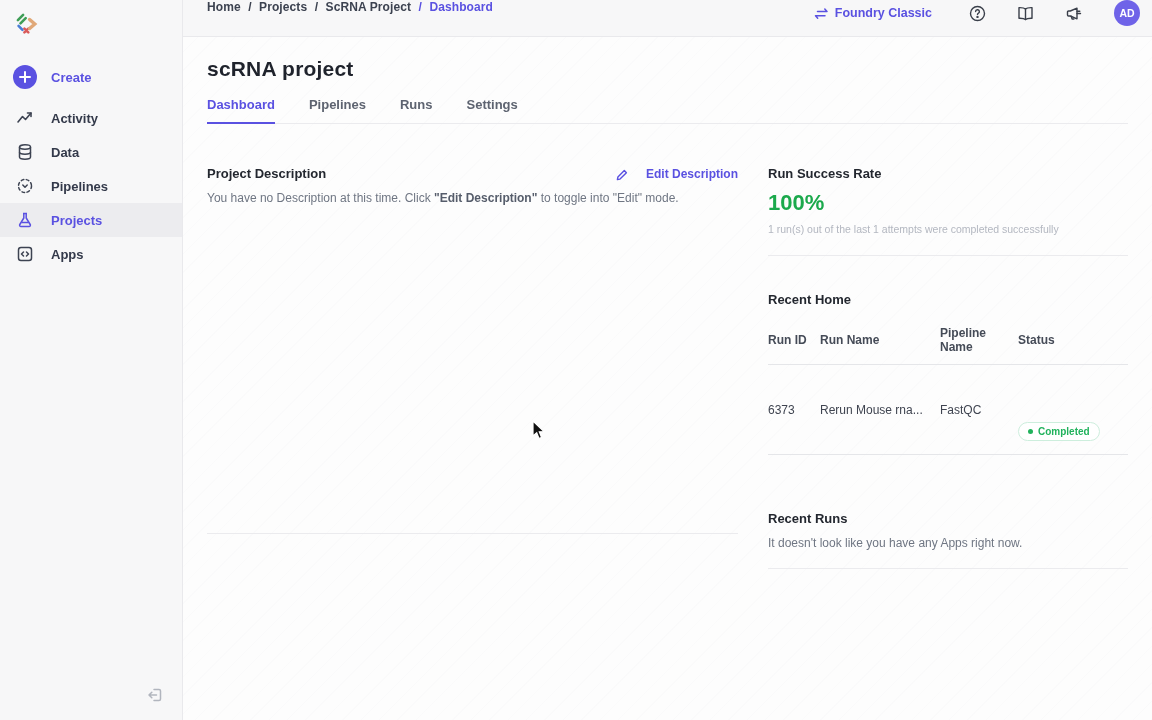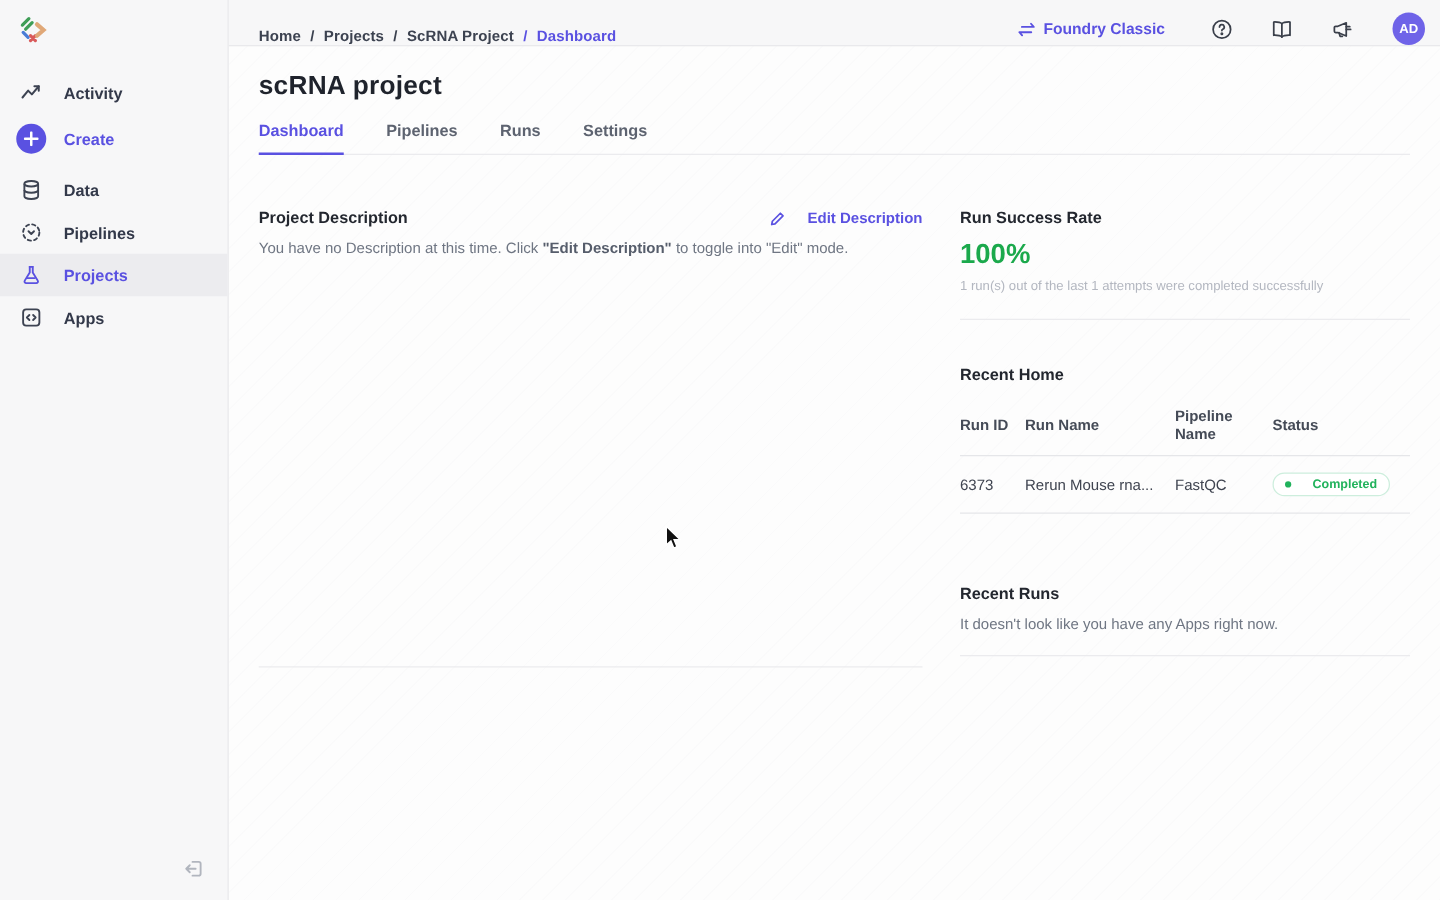--- a/index.html
+++ b/index.html
@@ -24,21 +24,21 @@
   .nav-item .icn { width:24px; height:24px; display:flex; align-items:center; justify-content:center; }
   .create-circle {
     width:24px; height:24px; border-radius:50%; background:#5a51e1; color:#fff;
     display:flex; align-items:center; justify-content:center;
   }
   .collapse-btn { position:absolute; right:18px; bottom:16px; cursor:pointer; opacity:.75; }
   
   .main { flex:1; display:flex; flex-direction:column; }
   .topbar {
     height:37px; background:#f7f7f8; border-bottom:1px solid #e9e9ec;
-    display:flex; align-items:flex-end; justify-content:space-between; padding:0 12px 0 24px;
+    display:flex; align-items:flex-start; justify-content:space-between; padding:0 12px 0 24px;
   }
   .breadcrumb { font-size:12px; font-weight:700; color:#3c4250; letter-spacing:.1px; }
   .breadcrumb .sep { color:#3c4250; margin:0 4px; }
   .breadcrumb .active, .breadcrumb .sep.active { color:#5a51e1; }
   .breadcrumb .crumb { cursor:pointer; }
   .topbar-right { display:flex; align-items:center; gap:31px; }
   .workspace-switch { display:flex; align-items:center; gap:6px; color:#5a51e1;
     font-size:12.5px; font-weight:700; cursor:pointer; margin-right:6px; }
   .tb-icon { display:flex; align-items:center; cursor:pointer; }
   .avatar {
@@ -72,23 +72,23 @@
     padding:6px 6px 10px 0; border-bottom:1px solid #e5e6e9; vertical-align:middle;
   }
   table.runs td {
     font-size:12px; color:#3f4450; padding:13px 6px 13px 0;
     border-bottom:1px solid #e5e6e9; white-space:nowrap;
   }
   th.c-runid, td.c-runid { width:52px; }
   th.c-runname, td.c-runname { width:120px; }
   th.c-pipeline, td.c-pipeline { width:78px; }
   .status-badge {
-    display:inline-flex; align-items:center; gap:17px; border:1px solid #cdeedd;
+    display:inline-flex; align-items:center; gap:5px; border:1px solid #cdeedd;
     border-radius:10px; padding:3px 9px; background:#fff;
-    font-size:10px; font-weight:700; color:#21b25c;
+    font-size:10px; font-weight:700; color:#21b25c;margin-top:44px;
   }
   .status-dot { width:5px; height:5px; border-radius:50%; background:#21b25c; }
   .r-sec3 { padding-top:56px; padding-bottom:18px; border-bottom:1px solid #ebebee; }
   .apps-empty { margin-top:10px; font-size:12px; color:#6f7683; }
   .cursor { position:absolute; left:531px; top:420px; pointer-events:none; z-index:50; }
   svg { display:block; }
 </style>
 </head>
 <body>
 
@@ -98,37 +98,37 @@
       <svg width="26" height="26" viewBox="0 0 20 20" fill="none" stroke-linecap="round" stroke-width="2">
         <path d="M3,7 L7,3 M5,9.5 L9,5.5" stroke="#3f9e57"></path>
         <path d="M3.5,11.5 L6.5,14.5" stroke="#4a7dd6"></path>
         <path d="M8,16.5 L11,13.5 M11,16.5 L8,13.5" stroke="#d95a5a"></path>
         <path d="M12,6.5 L16,10 L12,13.5" stroke="#e0a878" stroke-width="2.6"></path>
       </svg>
     </span>
   </div>
 
   <div class="nav">
-    <div class="nav-item">
-      <span class="icn">
-        <svg width="18" height="18" viewBox="0 0 18 18" fill="none" stroke="#3d4352" stroke-width="1.6" stroke-linecap="round" stroke-linejoin="round">
-          <path d="M2 13 L6.5 7.5 L9.5 10.5 L15 4"></path>
-            <path d="M11.5 4 H15 V7.5"></path>
-        </svg>
-      </span>
-      <span>Activity</span>
-    </div>
-
     <div class="nav-item create">
       <span class="icn create-circle">
         <svg width="12" height="12" viewBox="0 0 12 12">
             <path d="M6 1v10M1 6h10" stroke="#fff" stroke-width="2" stroke-linecap="round"></path>
           </svg>
       </span>
       <span>Create</span>
+    </div>
+
+    <div class="nav-item">
+      <span class="icn">
+        <svg width="18" height="18" viewBox="0 0 18 18" fill="none" stroke="#3d4352" stroke-width="1.6" stroke-linecap="round" stroke-linejoin="round">
+          <path d="M2 13 L6.5 7.5 L9.5 10.5 L15 4"></path>
+            <path d="M11.5 4 H15 V7.5"></path>
+        </svg>
+      </span>
+      <span>Activity</span>
     </div>
 
     <div class="nav-item">
       <span class="icn">
         <svg width="18" height="18" viewBox="0 0 18 18" fill="none" stroke="#3d4352" stroke-width="1.5">
           <ellipse cx="9" cy="4" rx="5.5" ry="2.2"></ellipse>
           <path d="M3.5 4 V14 c0 1.2 2.5 2.2 5.5 2.2 s5.5 -1 5.5 -2.2 V4"></path>
           <path d="M3.5 9 c0 1.2 2.5 2.2 5.5 2.2 s5.5 -1 5.5 -2.2"></path>
         </svg>
       </span>

